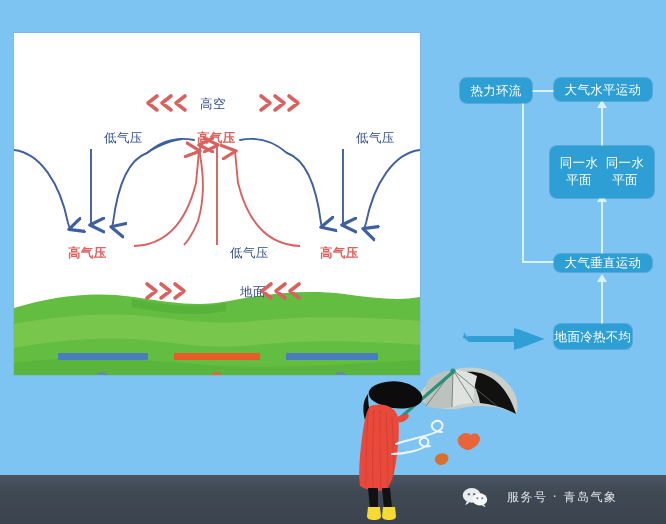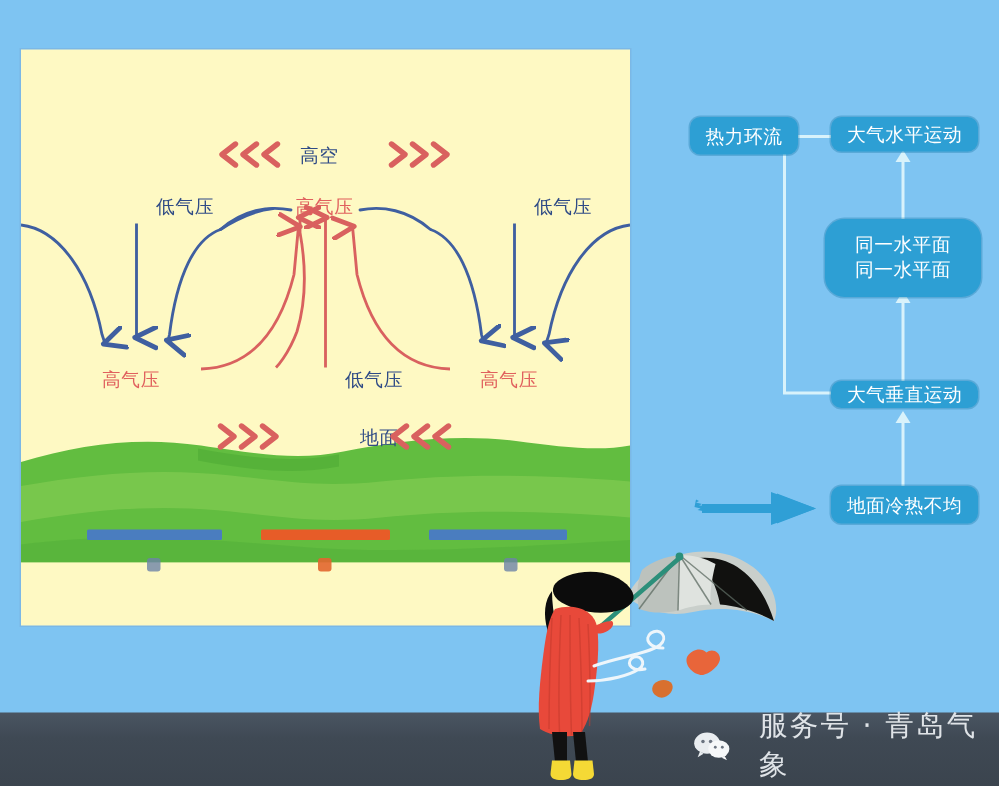--- a/index.html
+++ b/index.html
@@ -12,52 +12,52 @@
   #stage{ position:absolute; inset:0; width:666px; height:524px; overflow:hidden; background:#7ec4f2; }
 
   
   .ground-strip{
     position:absolute; left:0; top:475px; width:666px; height:49px;
     background:linear-gradient(180deg,#4a5562 0%,#3f4954 35%,#3b444e 100%);
   }
 
   
   .panel{
-    position:absolute; left:14px; top:33px; width:406px; height:384px;
-    background:#fef9c3;
+    position:absolute; left:14px; top:33px; width:406px; height:342px;
+    background:#ffffff;
     box-shadow:0 0 0 1px rgba(120,170,215,.45);
   }
   .panel-inner{ position:absolute; inset:0; overflow:hidden; }
 
   
   .lbl{
     position:absolute; white-space:nowrap; font-size:12.5px; line-height:1;
     font-family:"DejaVu Sans","Liberation Sans",sans-serif; letter-spacing:.4px;
   }
   .lbl.blue{ color:#2f4b86;margin-left:36px; }
-  .lbl.red{ color:#e0615e; }
+  .lbl.red{ color:#e0615e;font-weight:bold; }
   .lbl.sky{ color:#2f4b86; }
 
   
   .chev{ position:absolute; display:flex; gap:1px; }
   .chev svg{ display:block; }
 
   
   .flow{ position:absolute; left:424px; top:78px; width:238px; height:264px; }
   .fbox{
     position:absolute; background:#2d9fd4;
     color:#ffffff; font-size:12.5px; line-height:1.22;
     border-radius:7px; text-align:center;
     display:flex; align-items:center; justify-content:center;
     padding:3px 6px; letter-spacing:.3px;
     box-shadow:0 0 0 1px rgba(20,120,170,.35);
     font-family:"DejaVu Sans","Liberation Sans",sans-serif;
     white-space:nowrap;
   }
-  .fbox.two-line{ flex-direction:column; white-space:normal; line-height:1.35;border-radius:13px; }
+  .fbox.two-line{ white-space:normal; line-height:1.35; }
   .fline{ position:absolute; background:#d8f2fb; }
   .fline.h{ height:2px; }
   .fline.v{ width:2px; }
   .farrow{ position:absolute; width:0; height:0; }
   .farrow.left{
     border-top:5px solid transparent; border-bottom:5px solid transparent;
     border-right:8px solid #d8f2fb;
   }
   .farrow.up{
     border-left:5px solid transparent; border-right:5px solid transparent;
@@ -67,21 +67,21 @@
   
   .teal-arrow{ position:absolute; left:462px; top:320px; }
 
   
   .scene{ position:absolute; left:340px; top:362px; width:200px; height:162px; }
 
   
   .watermark{
     position:absolute; left:462px; top:482px; height:30px;
     display:flex; align-items:center; gap:19px;
-    color:#dfe3e7; font-size:19px; letter-spacing:1.5px;
+    color:#dfe3e7; font-size:12px; letter-spacing:1.5px;
     font-family:"DejaVu Sans","Liberation Sans",sans-serif;
   }
   .wx-icon{ width:26px; height:20px; display:block; }
 </style>
 </head>
 <body>
 
 <div id="stage">
 
   <div class="ground-strip"></div>
@@ -205,21 +205,21 @@
 
     <div class="fbox two-line" style="left:126px;top:68px;width:104px;height:52px;">
       <span>同一水平面</span>
       <span>同一水平面</span>
     </div>
 
     <div class="fbox" style="left:130px;top:176px;width:98px;height:18px;">
       <span>大气垂直运动</span>
     </div>
 
-    <div class="fbox" style="left:130px;top:246px;width:98px;height:25px;">
+    <div class="fbox" style="left:130px;top:246px;width:78px;height:25px;">
       <span>地面冷热不均</span>
     </div>
   </div>
 
   <div class="teal-arrow">
     <svg width="86" height="36" viewBox="0 0 86 36">
       <path d="M2,13 L4,14 L2,15 L6,16 L4,17 L52,17 L52,8 L82,19 L52,30 L52,22 L6,22 L8,21 L3,20 L5,19 L1,18 Z" fill="#2f9fd6"></path>
       <path d="M6,16 L56,16 L56,9 L82,19 L56,29 L56,22 L6,22 Z" fill="#2f9fd6"></path>
     </svg>
   </div>

